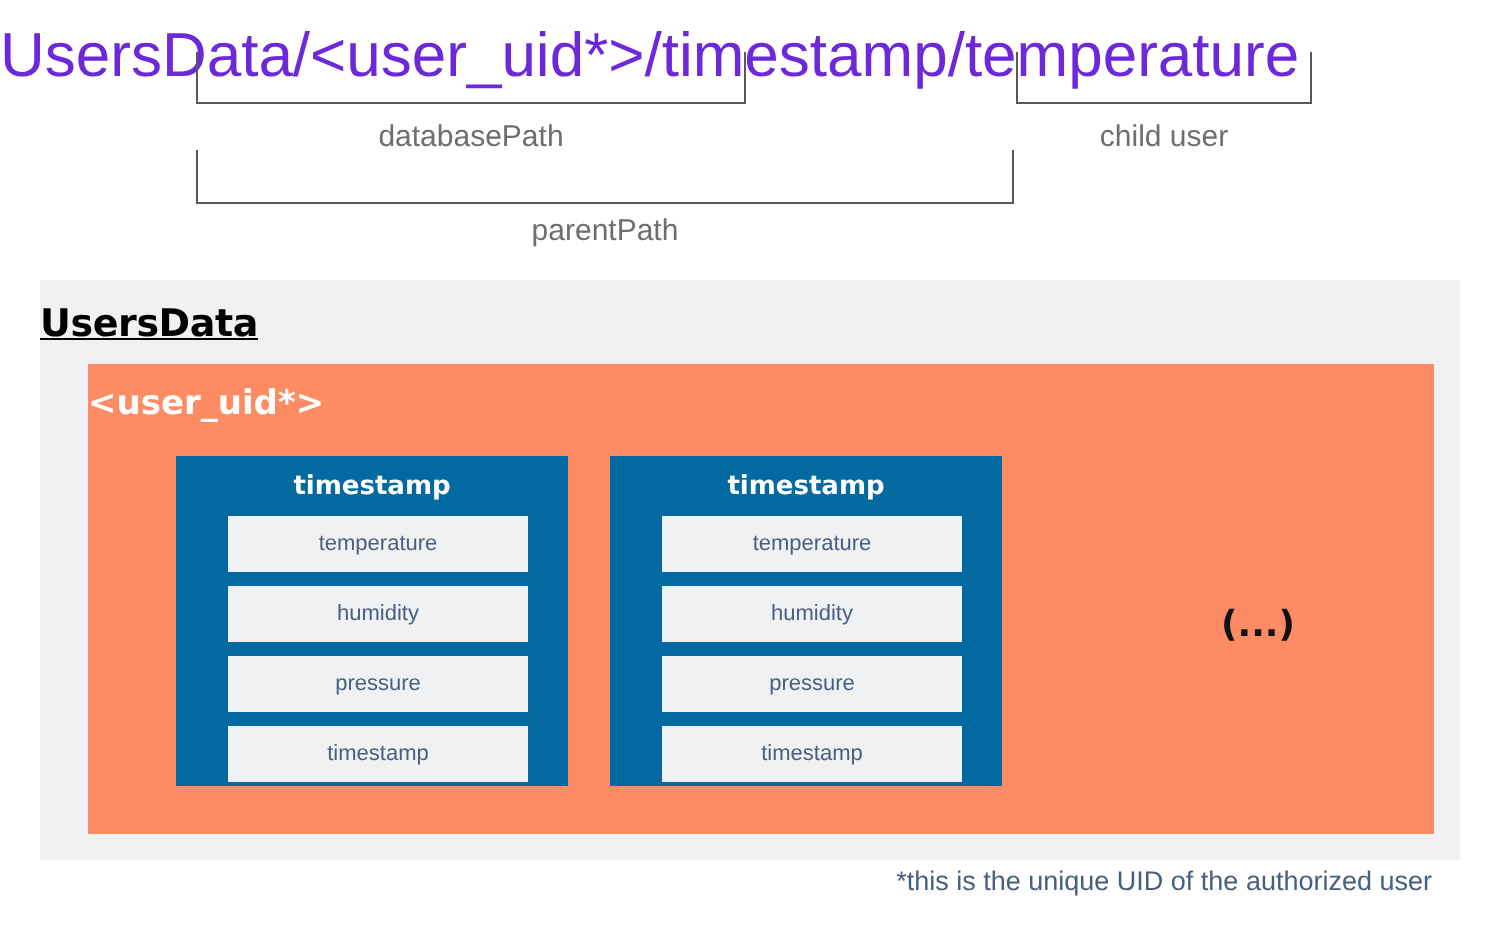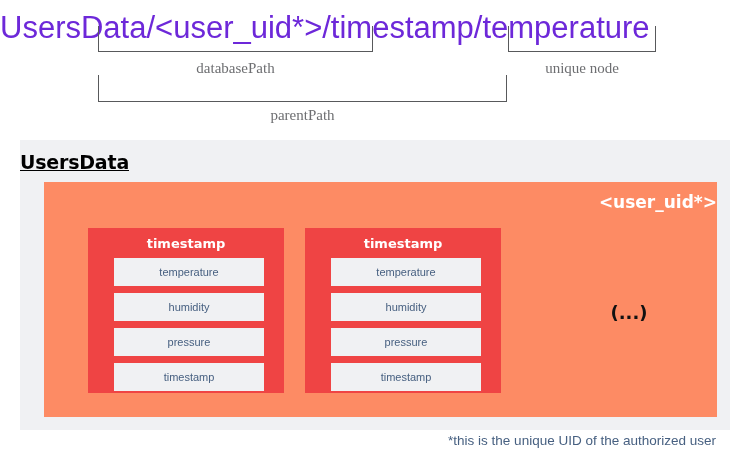--- a/index.html
+++ b/index.html
@@ -51,21 +51,21 @@
   }
   #bracket-parentpath {
     left: 98px;
     top: 75px;
     width: 409px;
     height: 27px;
   }
 
   .bracket-label {
     position: absolute;
-    font-family: Liberation Serif, serif;
+    font-family: Liberation Sans, sans-serif;
     font-size: 15px;
     color: #6d6e71;
     white-space: pre;
     text-align: center;
   }
   #label-databasepath {
     left: 98px;
     top: 60px;
     width: 275px;
   }
@@ -110,34 +110,34 @@
     top: 42px;
     width: 673px;
     height: 235px;
     background: #fd8b64;
   }
   #user-uid-title {
     position: absolute;
     left: 0;
     top: 10px;
     width: 673px;
-    text-align: right;
+    text-align: left;
     font-family: "DejaVu Sans", "Liberation Sans", sans-serif;
     font-weight: bold;
     font-size: 17px;
     color: #ffffff;
   }
 
   
   .timestamp-group {
     position: absolute;
     top: 46px;
     width: 196px;
     height: 165px;
-    background: #ef4444;
+    background: #0369a1;
   }
   #timestamp-group-0 { left: 44px; }
   #timestamp-group-1 { left: 261px; }
 
   .timestamp-group-title {
     position: absolute;
     left: 0;
     top: 8px;
     width: 196px;
     text-align: center;
@@ -190,21 +190,21 @@
 </style>
 </head>
 <body>
 
 <div id="path-expression">UsersData/&lt;user_uid*&gt;/timestamp/temperature</div>
 
 <div class="bracket" id="bracket-databasepath"></div>
 <div class="bracket-label" id="label-databasepath">databasePath</div>
 
 <div class="bracket" id="bracket-childnode"></div>
-<div class="bracket-label" id="label-childnode">unique node</div>
+<div class="bracket-label" id="label-childnode">child user</div>
 
 <div class="bracket" id="bracket-parentpath"></div>
 <div class="bracket-label" id="label-parentpath">parentPath</div>
 
 <div id="users-data-panel">
 
   <div id="users-data-title">UsersData</div>
 
   <div id="user-uid-panel">
 

